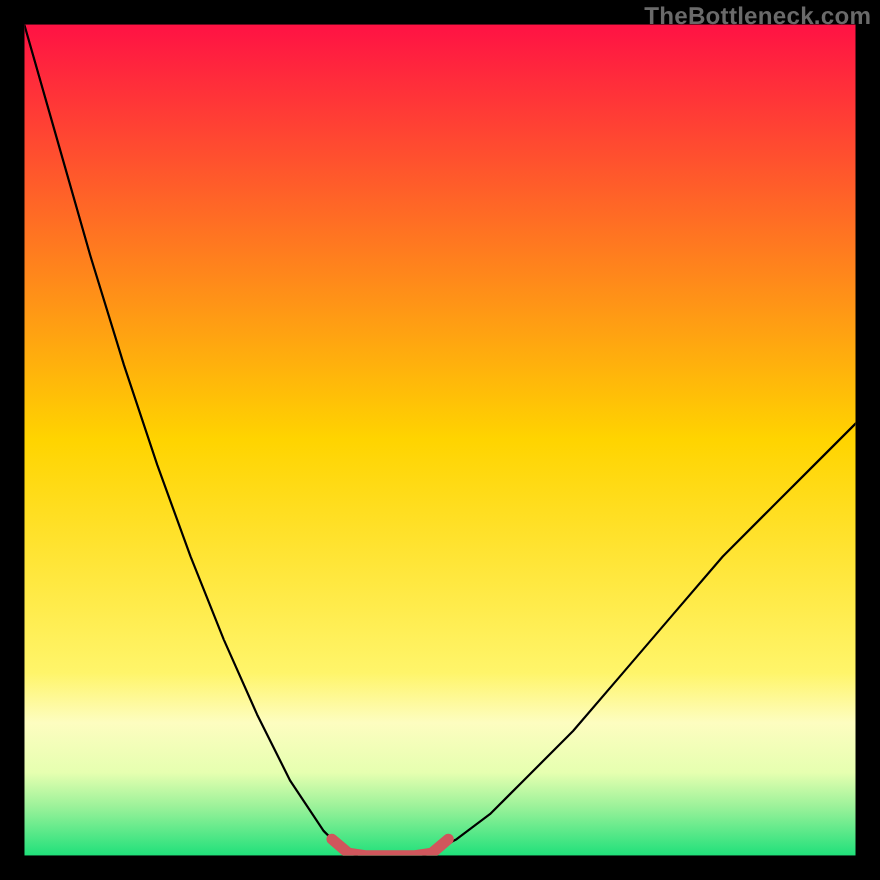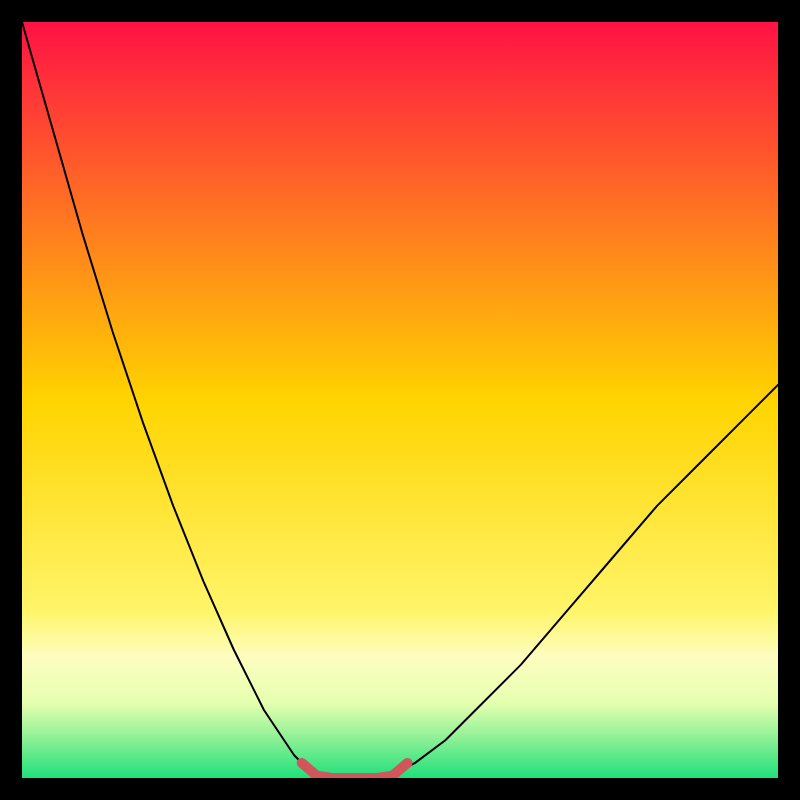--- a/index.html
+++ b/index.html
@@ -56,13 +56,14 @@
           </linearGradient>
       </defs>
       <rect id="bg-rect" x="0" y="0" width="756" height="756" fill="url(#bg-grad)"></rect>
       <g id="series-group">
           <path d="M0.00 0.00 L30.24 105.84 L60.48 211.68 L90.72 309.96 L120.96 400.68 L151.20 483.84 L181.44 559.44 L211.68 627.48 L241.92 687.96 L272.16 733.32 L287.28 748.44 L302.40 756.00" fill="none" stroke="#000000" stroke-width="2" stroke-linecap="round" stroke-linejoin="round"></path>
           <path d="M362.88 756.00 L393.12 740.88 L423.36 718.20 L453.60 687.96 L498.96 642.60 L544.32 589.68 L589.68 536.76 L635.04 483.84 L680.40 438.48 L725.76 393.12 L756.00 362.88" fill="none" stroke="#000000" stroke-width="2" stroke-linecap="round" stroke-linejoin="round"></path>
           <path d="M279.72 740.88 L294.84 753.73 L309.96 756.00 L355.32 756.00 L370.44 753.73 L385.56 740.88" fill="none" stroke="#d0565c" stroke-width="10" stroke-linecap="round" stroke-linejoin="round"></path>
         </g>
     </svg>
   </div>
+  <div class="watermark">TheBottleneck.com</div>
 </div>
 
 </body></html>

